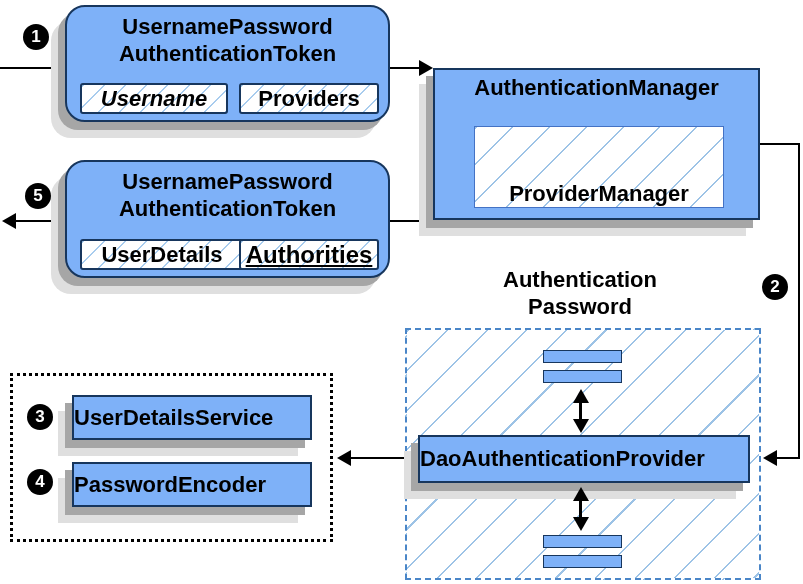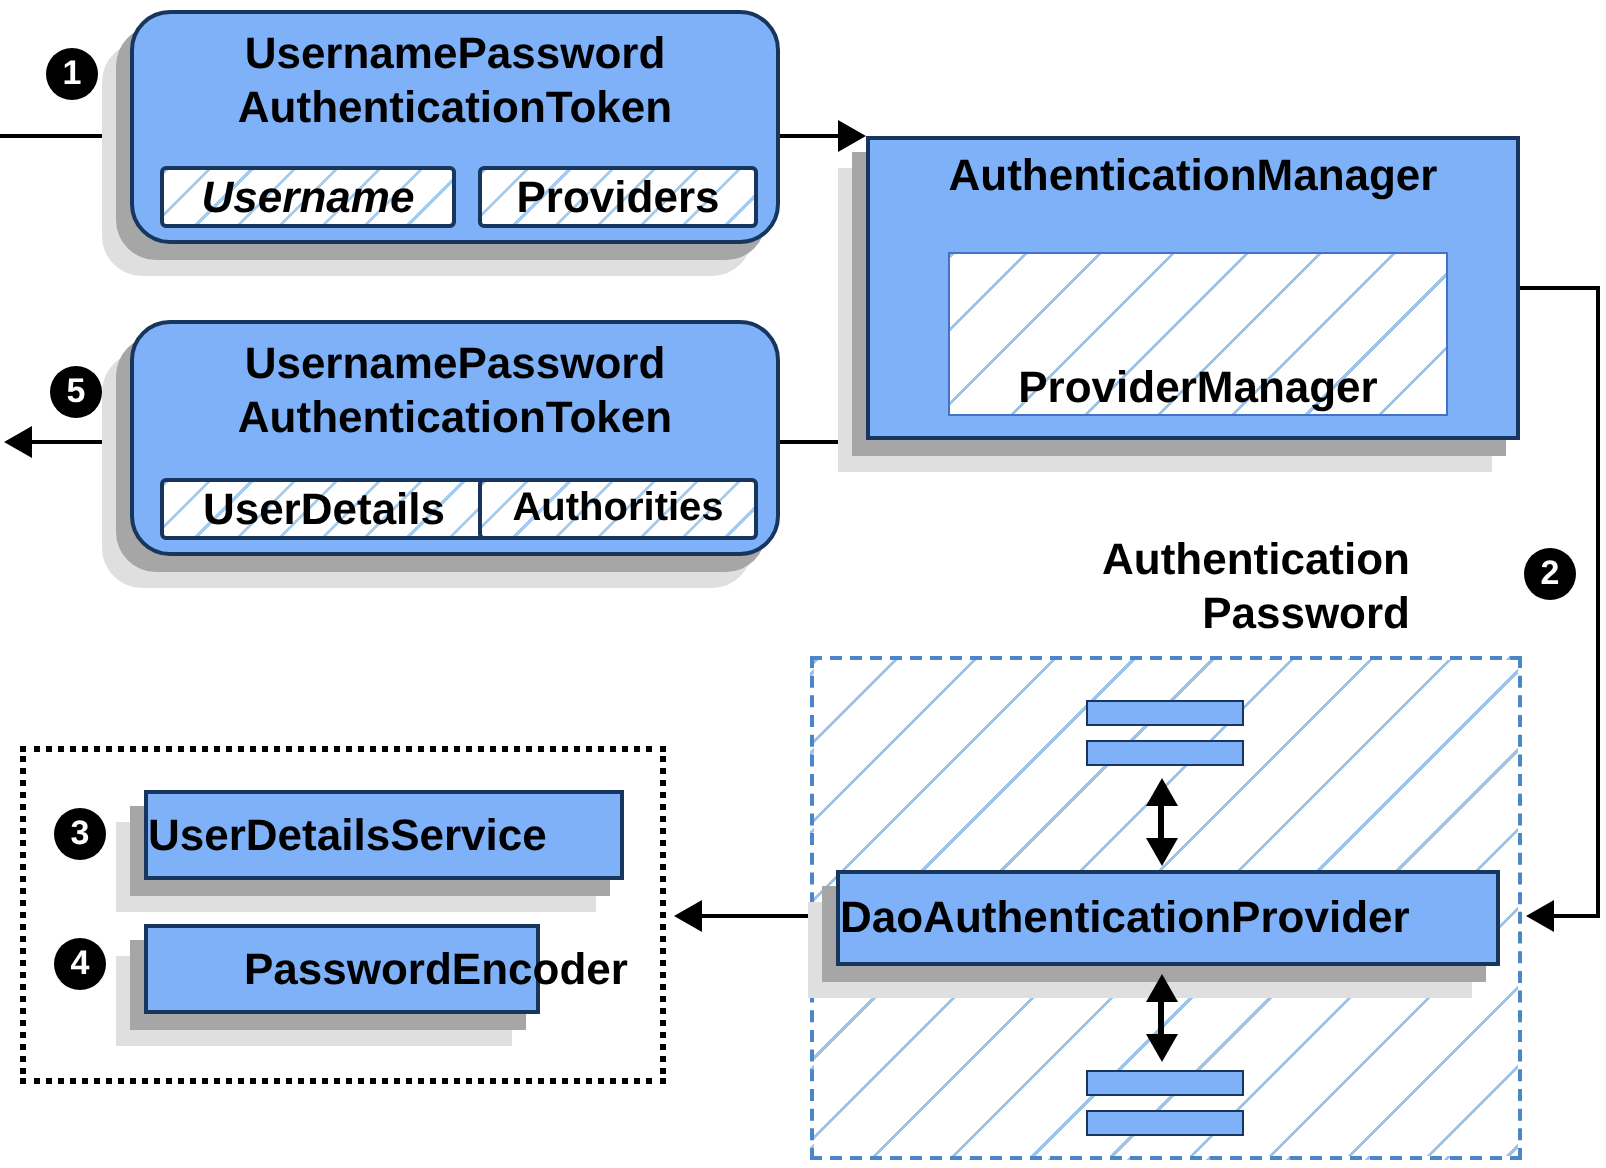--- a/index.html
+++ b/index.html
@@ -102,25 +102,25 @@
 
   <div class="abs bluebox rounded" style="left:65px;top:160px;width:325px;height:118px;">
     <div class="t22" style="margin-top:6px;">
       <div>UsernamePassword</div>
       <div>AuthenticationToken</div>
     </div>
     <div class="abs hatch-sm" style="left:13px;top:77px;width:164px;height:31px;">
       <span class="b" style="font-size:22px;">UserDetails</span>
     </div>
     <div class="abs hatch-sm" style="left:172px;top:77px;width:140px;height:31px;">
-      <span class="b" style="font-size:20px;">Authorities</span>
+      <span class="b" style="font-size:24px;text-decoration:underline;">Authorities</span>
     </div>
   </div>
 
-  <div class="abs t22" style="left:455px;top:266px;width:250px;text-align:right;">
+  <div class="abs t22" style="left:455px;top:266px;width:250px;">
     <div>Authentication</div>
     <div>Password</div>
   </div>
 
   <div class="abs bar" style="left:543px;top:350px;width:79px;height:13px;"></div>
   <div class="abs bar" style="left:543px;top:370px;width:79px;height:13px;"></div>
 
   <div class="abs tri tri-up" style="left:573px;top:389px;"></div>
   <div class="abs vshaft" style="left:579px;top:400px;height:22px;"></div>
   <div class="abs tri tri-down" style="left:573px;top:419px;"></div>
@@ -132,21 +132,21 @@
   <div class="abs tri tri-up" style="left:573px;top:487px;"></div>
   <div class="abs vshaft" style="left:579px;top:498px;height:22px;"></div>
   <div class="abs tri tri-down" style="left:573px;top:517px;"></div>
 
   <div class="abs bar" style="left:543px;top:535px;width:79px;height:13px;"></div>
   <div class="abs bar" style="left:543px;top:555px;width:79px;height:13px;"></div>
 
   <div class="abs bluebox center" style="left:72px;top:395px;width:240px;height:45px;">
     <span class="b" style="font-size:22px;">UserDetailsService</span>
   </div>
-  <div class="abs bluebox center" style="left:72px;top:462px;width:198px;height:45px;padding-left:48px;">
+  <div class="abs bluebox center" style="left:72px;top:462px;width:240px;height:45px;">
     <span class="b" style="font-size:22px;">PasswordEncoder</span>
   </div>
 
   <div class="abs badge" style="left:23px;top:24px;">1</div>
   <div class="abs badge" style="left:762px;top:274px;">2</div>
   <div class="abs badge" style="left:27px;top:404px;">3</div>
   <div class="abs badge" style="left:27px;top:469px;">4</div>
   <div class="abs badge" style="left:25px;top:183px;">5</div>
 
 </div>

